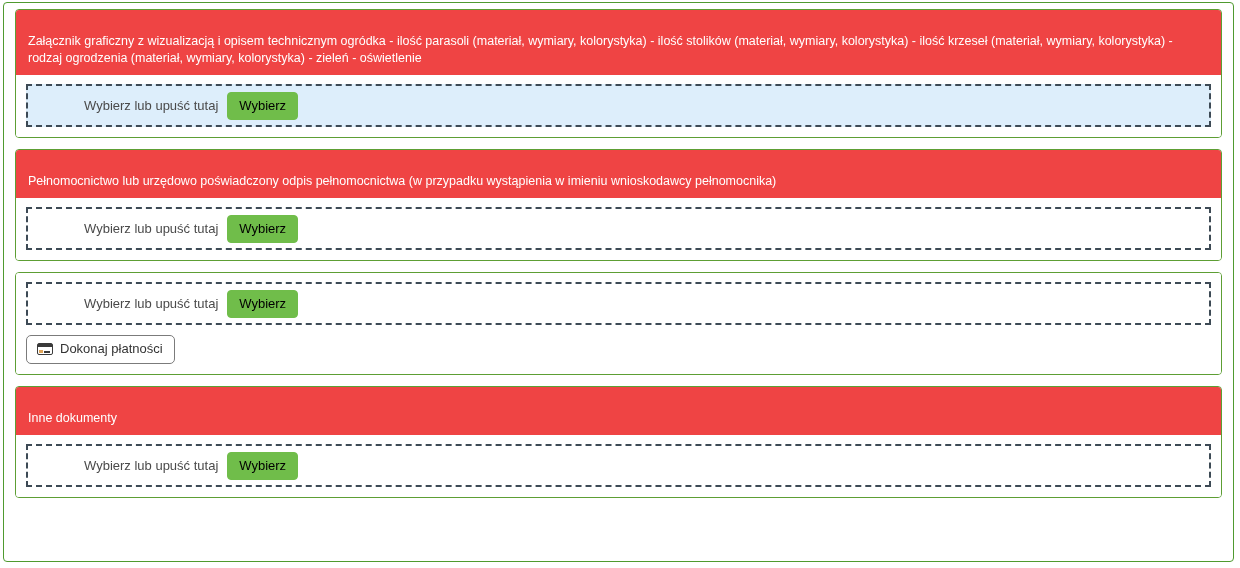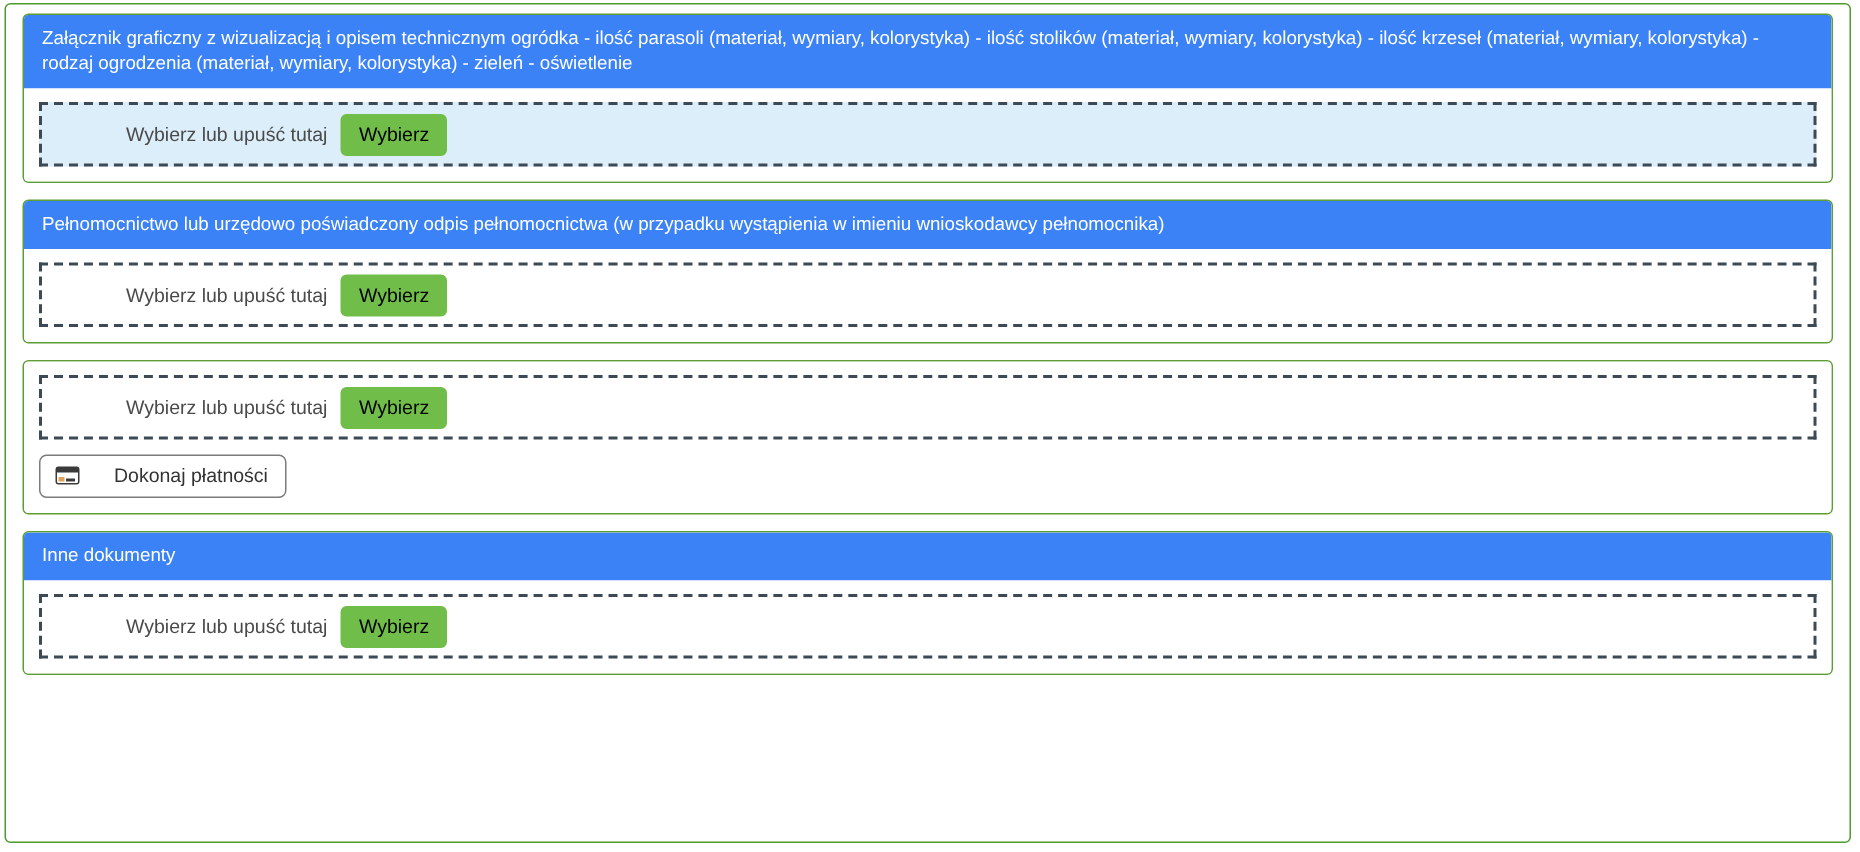--- a/index.html
+++ b/index.html
@@ -48,25 +48,25 @@
   .section {
     box-sizing: border-box;
     border: 1px solid #5d9e34;
     border-radius: 4px;
     background: #ffffff;
     margin-bottom: 11px;
     overflow: hidden;
   }
 
   .section-header {
-    background: #3b82f6;
+    background: #ef4444;
     color: #ffffff;
     font-size: 12.5px;
     line-height: 17px;
-    padding: 7px 12px 8px 12px;
+    padding: 23px 12px 8px 12px;
   }
 
   .section-body {
     background: #ffffff;
     padding: 9px 10px 10px 10px;
   }
 
   
   .dropzone {
     box-sizing: border-box;
@@ -102,21 +102,21 @@
   }
 
   
   .payment-row {
     padding-top: 10px;
   }
 
   .payment-button {
     display: inline-flex;
     align-items: center;
-    gap: 23px;
+    gap: 7px;
     background: #ffffff;
     border: 1px solid #7b7b7b;
     border-radius: 5px;
     color: #333333;
     font-size: 13px;
     font-family: "Liberation Sans", sans-serif;
     padding: 5px 11px 6px 10px;
     cursor: pointer;
     line-height: 16px;
     justify-content: space-between;

